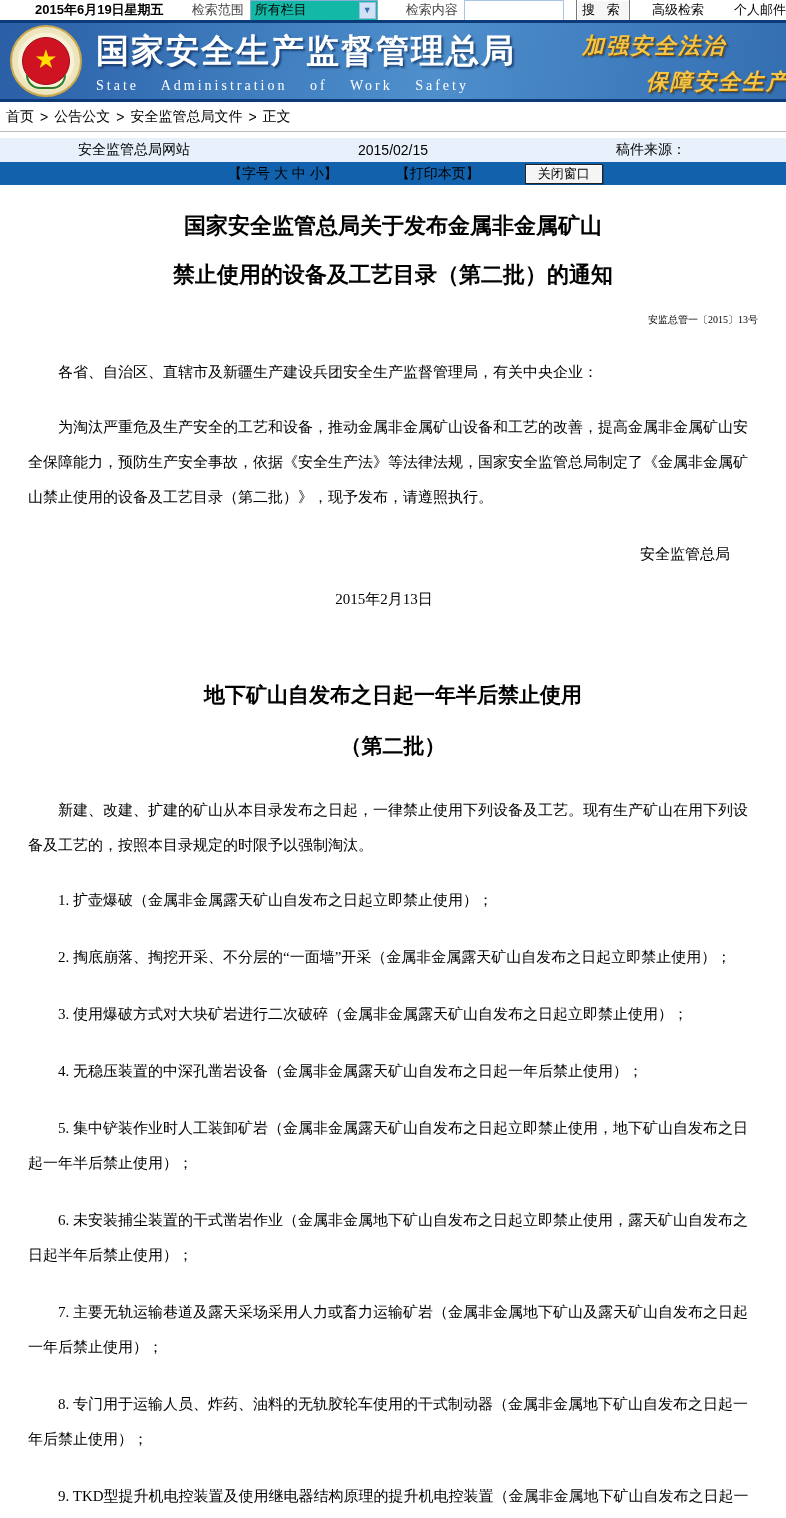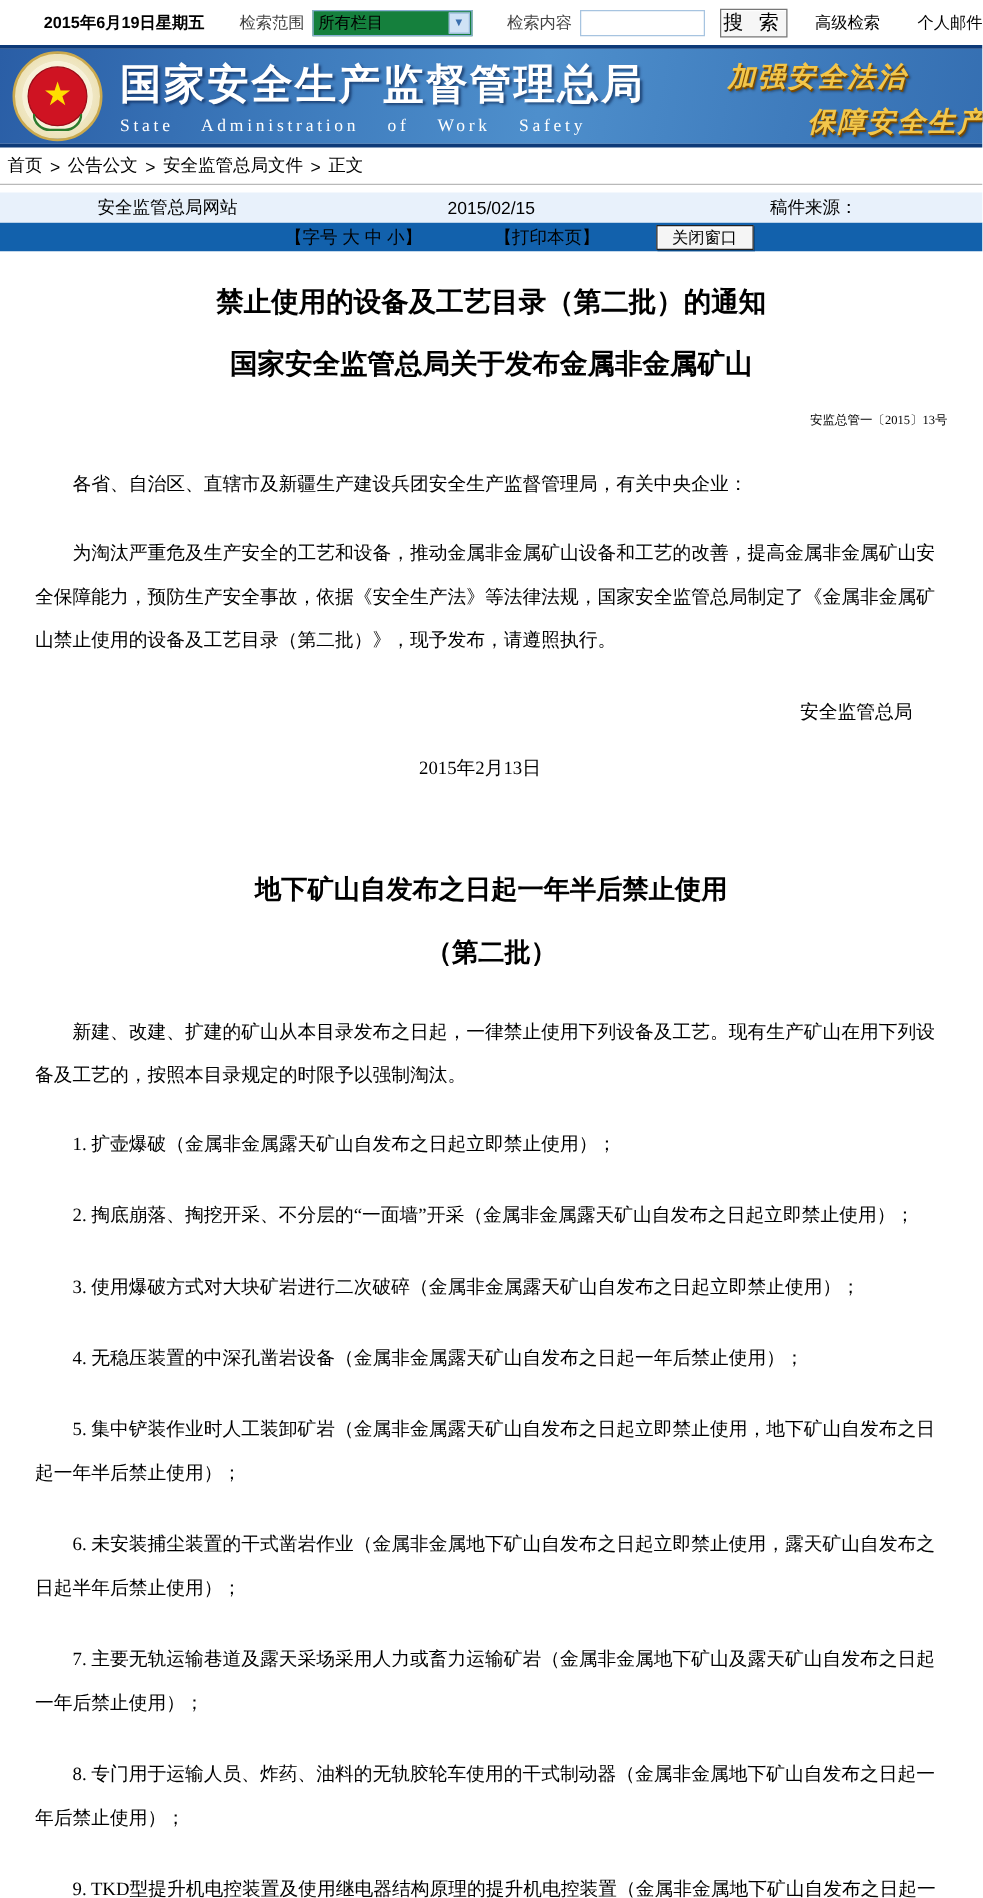--- a/index.html
+++ b/index.html
@@ -3,41 +3,41 @@
 <meta charset="utf-8">
 <style>
   * { margin:0; padding:0; box-sizing:border-box; }
   html,body { width:786px; }
   body {
     width:786px; height:1518px; overflow:hidden; background:#fff;
     font-family:"Liberation Sans","DejaVu Sans",sans-serif; color:#000;
   }
   
   .topbar {
-    height:36px; display:flex; align-items:center; background:#fff;
+    height:20px; display:flex; align-items:center; background:#fff;
     font-size:13px; white-space:nowrap;
   }
   .topbar .date { margin-left:35px; font-weight:bold; font-size:13px; }
   .topbar .lbl { color:#444; margin-left:28px; }
   .scope-select {
     margin-left:6px; width:132px; height:21px; border:1px solid #89aed3;
-    display:flex; align-items:center; font-size:13px; background:#15803d; cursor:default;
+    display:flex; align-items:center; font-size:13px; background:#14b8a6; cursor:default;
   }
   .scope-select .val { flex:1; padding-left:4px; }
   .scope-select .arrow {
     width:17px; height:17px; margin-right:1px; background:#cfe2f5; color:#3a6fae;
     border:1px solid #9dbcdd; font-size:9px; display:flex; align-items:center; justify-content:center;
   }
   .search-input {
     margin-left:6px; width:100px; height:21px; border:1px solid #a7c4e0;
     font-size:13px; padding:0 3px;
   }
   .search-btn {
     margin-left:12px; width:56px; height:23px; background:#f6f6f6;
-    border:1px solid #777; box-shadow:inset 1px 1px 0 #fff; font-size:16px;
+    border:1px solid #777; box-shadow:inset 1px 1px 0 #fff; font-size:13px;
     letter-spacing:4px; cursor:pointer;
   }
   .topbar .link { margin-left:22px; color:#000; cursor:pointer; }
   .topbar .link.mail { margin-left:30px; }
   
   .banner {
     height:82px; position:relative;
     border-top:3px solid #0d3a78; border-bottom:3px solid #0d3a78;
     background:linear-gradient(100deg,#2a5ea6 0%,#3c79bb 28%,#4e8fcc 55%,#4square 0,#3f7cbd 80%,#356fb2 100%);
     background:linear-gradient(100deg,#2a5ea6 0%,#3c79bb 28%,#4e8fcc 55%,#3f7cbd 80%,#356fb2 100%);
@@ -175,22 +175,22 @@
   <span class="src">稿件来源：</span>
 </div>
 
 <div class="toolbar">
   <span class="tool t1">【字号 大 中 小】</span>
   <span class="tool t2">【打印本页】</span>
   <button class="close-btn">关闭窗口</button>
 </div>
 
 <div class="article">
+  <div class="title">国家安全监管总局关于发布金属非金属矿山</div>
   <div class="title">禁止使用的设备及工艺目录（第二批）的通知</div>
-  <div class="title">国家安全监管总局关于发布金属非金属矿山</div>
   <div class="docno">安监总管一〔2015〕13号</div>
 
   <p class="body salute">各省、自治区、直辖市及新疆生产建设兵团安全生产监督管理局，有关中央企业：</p>
   <p class="body">为淘汰严重危及生产安全的工艺和设备，推动金属非金属矿山设备和工艺的改善，提高金属非金属矿山安全保障能力，预防生产安全事故，依据《安全生产法》等法律法规，国家安全监管总局制定了《金属非金属矿山禁止使用的设备及工艺目录（第二批）》，现予发布，请遵照执行。</p>
 
   <div class="sig">安全监管总局</div>
   <div class="sigdate">2015年2月13日</div>
 
   <div class="cat-title">地下矿山自发布之日起一年半后禁止使用</div>
   <div class="cat-sub">（第二批）</div>

